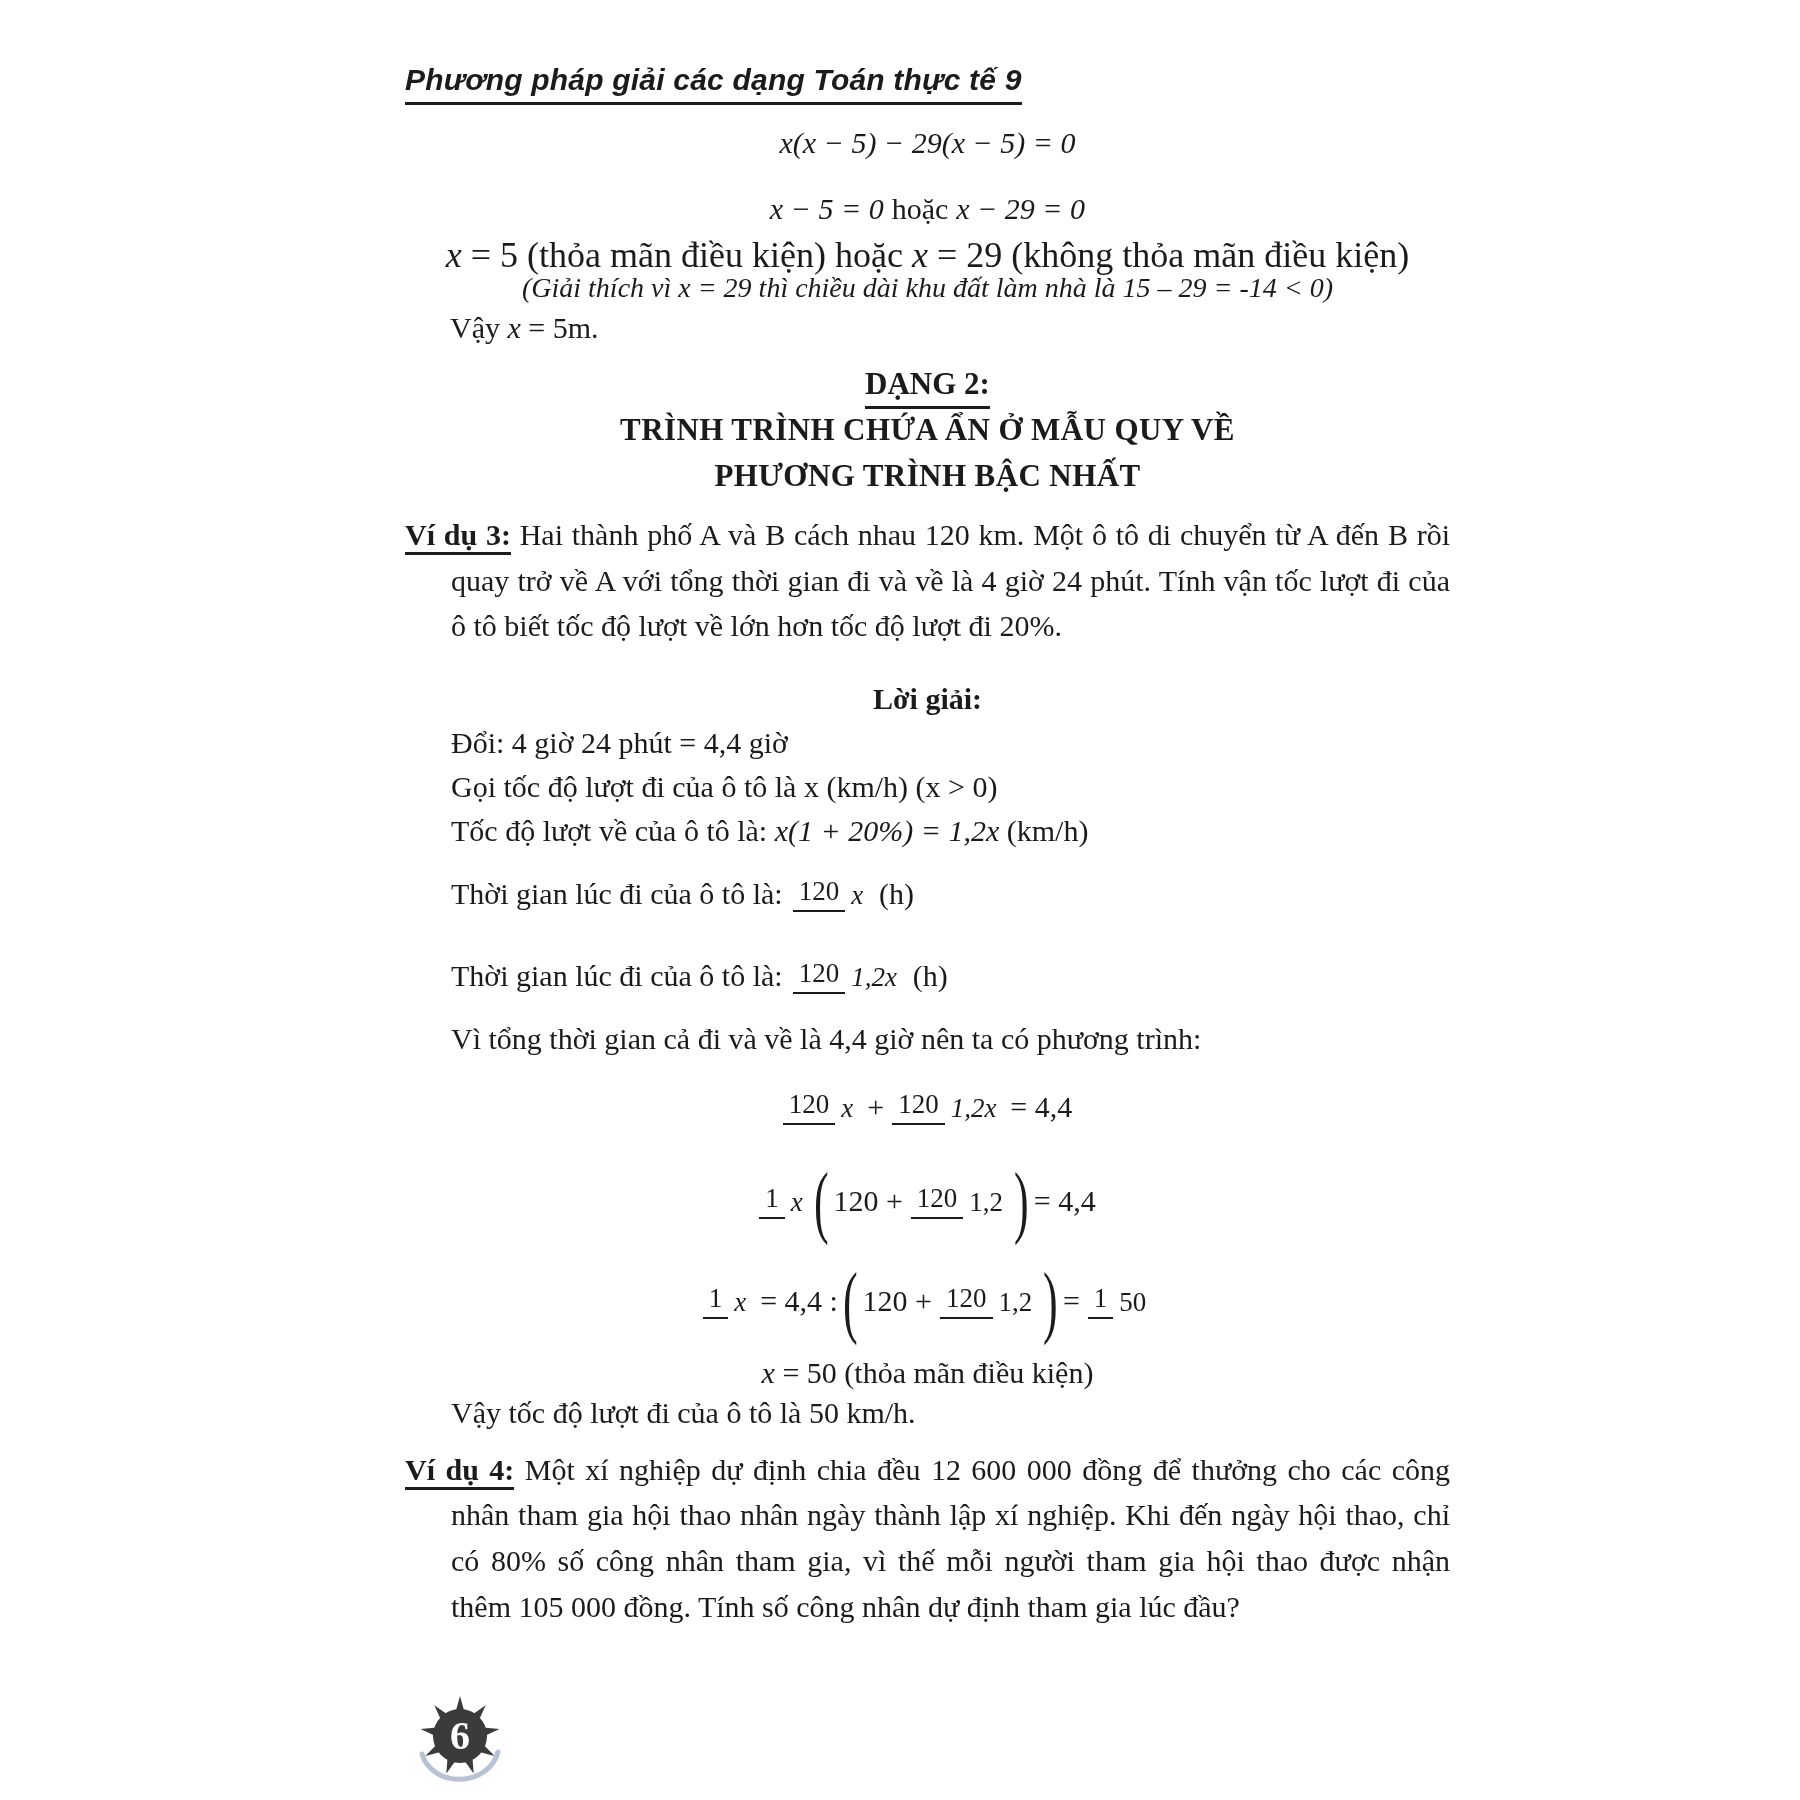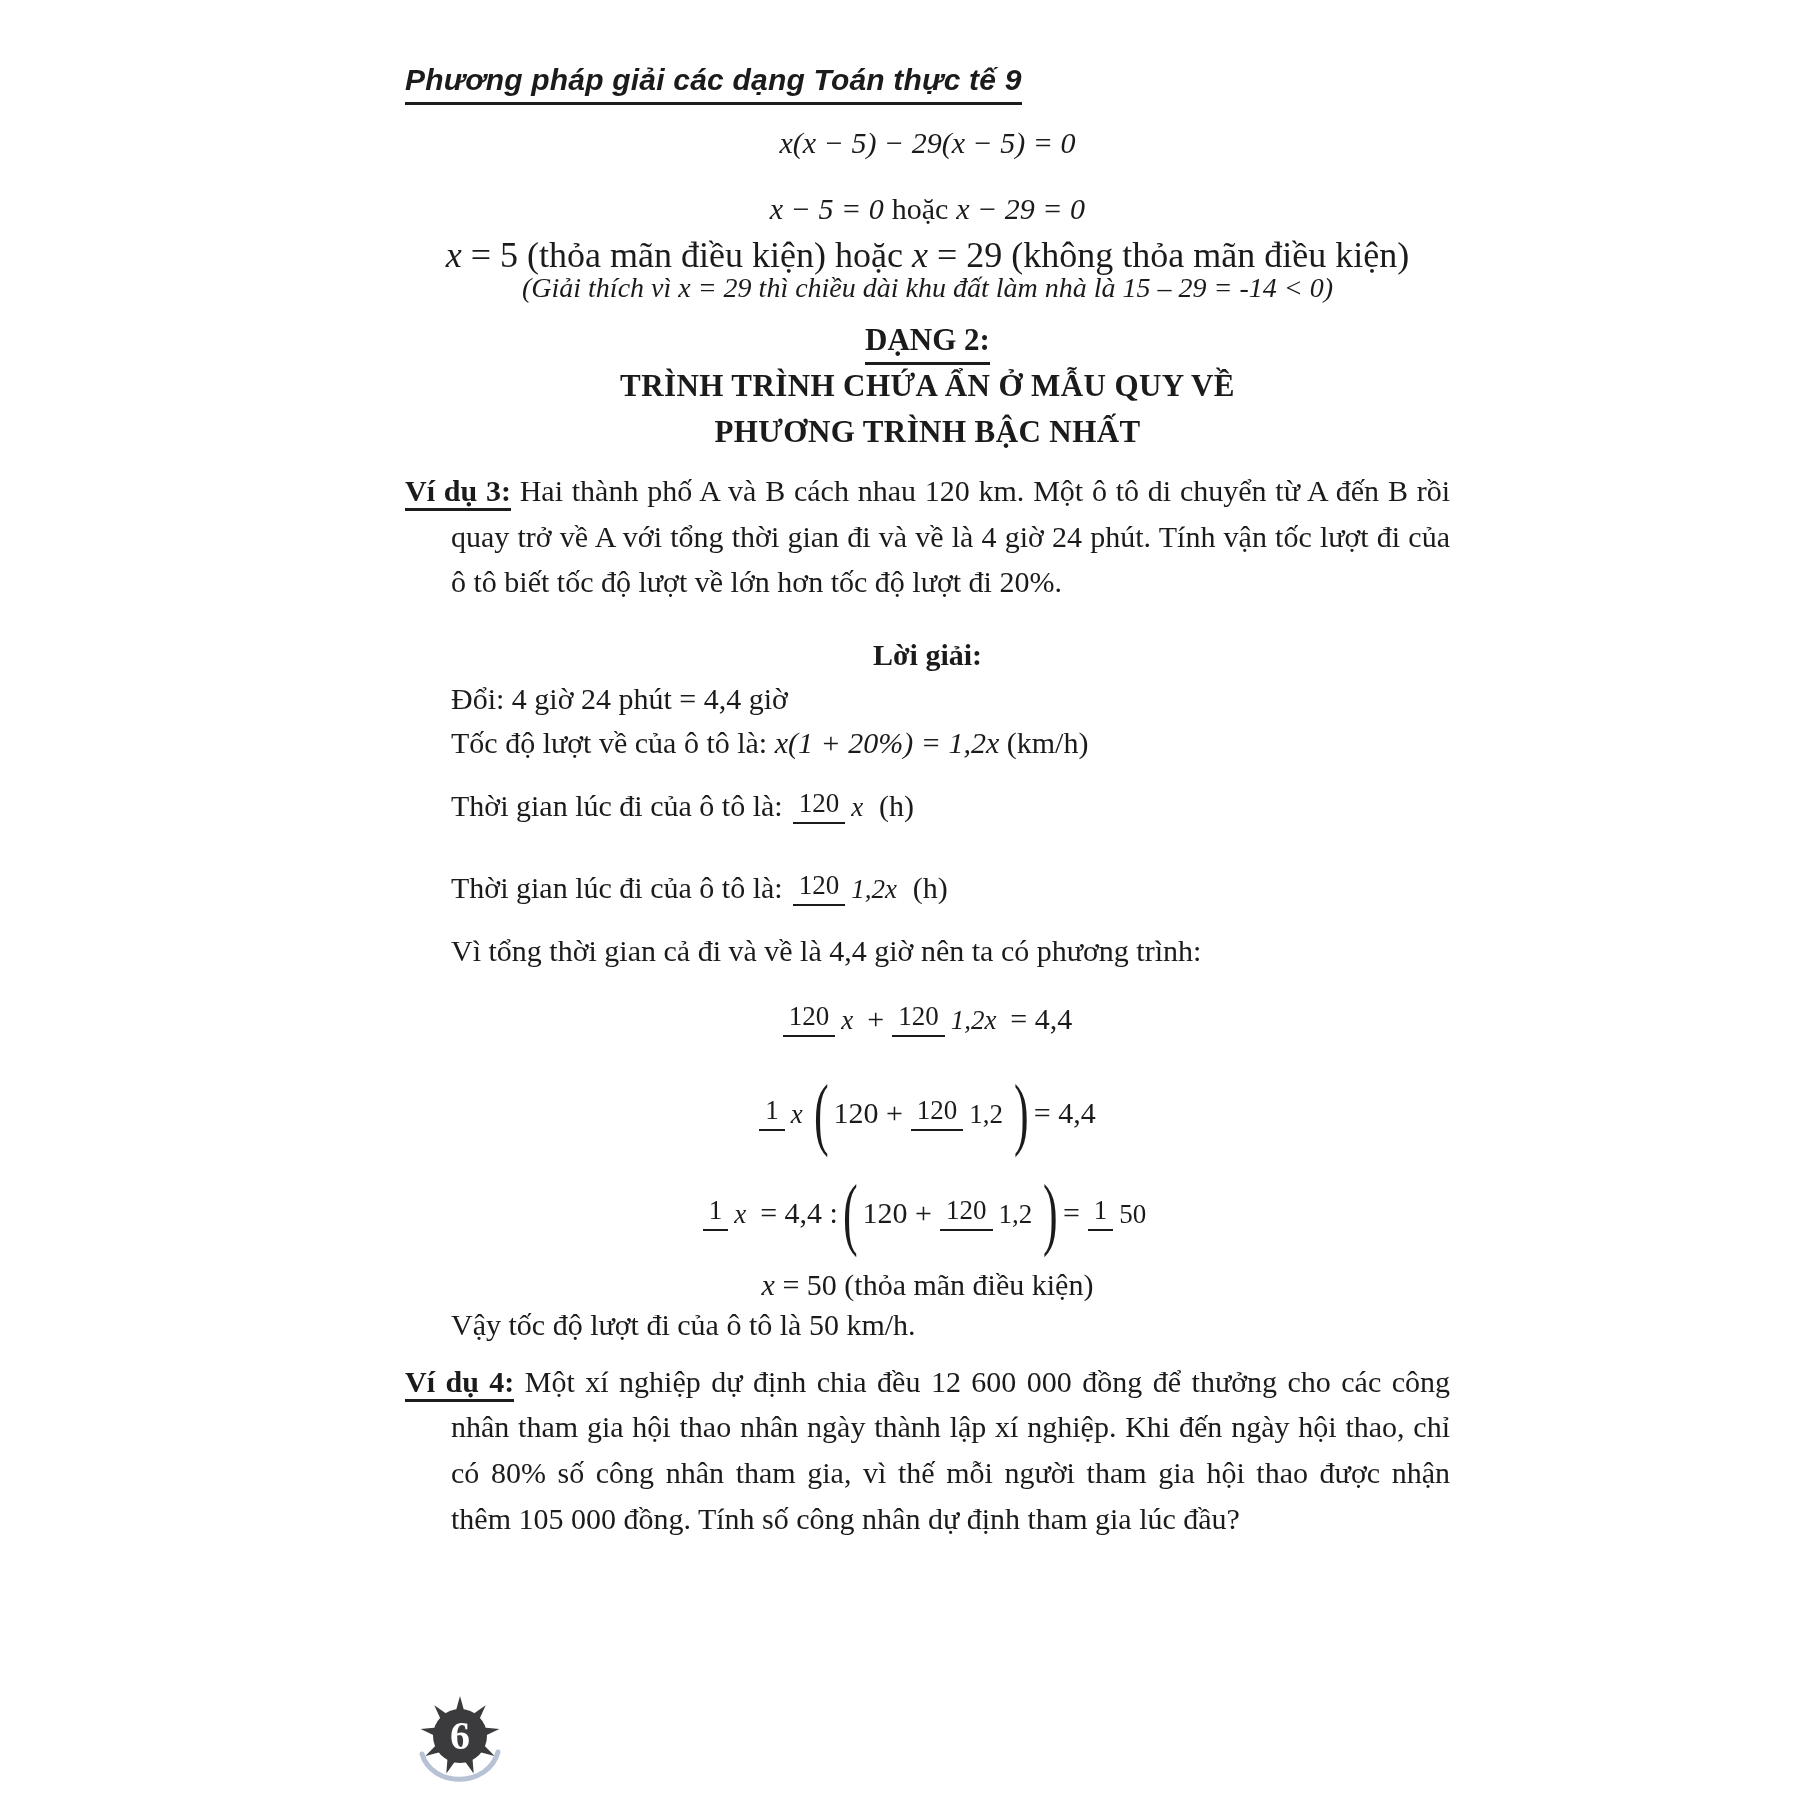--- a/index.html
+++ b/index.html
@@ -71,32 +71,36 @@
       <span> hoặc </span>
       <span class="math">x − 29 = 0</span>
   </div>
 
   <div class="center-line">
     <span class="math">x</span><span> = 5 (thỏa mãn điều kiện) hoặc </span><span class="math">x</span><span> = 29 (không thỏa mãn điều kiện)</span>
   </div>
 
   <div class="explain-line">(Giải thích vì x = 29 thì chiều dài khu đất làm nhà là 15 – 29 = -14 &lt; 0)</div>
 
+  <div class="concl-line">
+    <span>Vậy </span><span class="math">x</span><span> = 5m.</span>
+  </div>
 
   <div class="dang-label-wrap">
     <span class="dang-label">DẠNG 2:</span>
   </div>
   <div class="dang-title">TRÌNH TRÌNH CHỨA ẨN Ở MẪU QUY VỀ</div>
   <div class="dang-title">PHƯƠNG TRÌNH BẬC NHẤT</div>
 
   <p class="example"><span class="ex-label">Ví dụ 3:</span><span> Hai thành phố A và B cách nhau 120 km. Một ô tô di chuyển từ A đến B rồi quay trở về A với tổng thời gian đi và về là 4 giờ 24 phút. Tính vận tốc lượt đi của ô tô biết tốc độ lượt về lớn hơn tốc độ lượt đi 20%.</span></p>
 
   <div class="sol-title">Lời giải:</div>
 
   <div class="sol-line">Đổi: 4 giờ 24 phút = 4,4 giờ</div>
+  <div class="sol-line">Gọi tốc độ lượt đi của ô tô là x (km/h) (x &gt; 0)</div>
 
   <div class="sol-line">
     <span>Tốc độ lượt về của ô tô là: </span><span class="math">x(1 + 20%) = 1,2x</span><span> (km/h)</span>
   </div>
 
   <div class="frac-row">
     <span>Thời gian lúc đi của ô tô là:</span>
     <span class="frac">
       <span class="num">120</span>
       <span class="den math">x</span>

